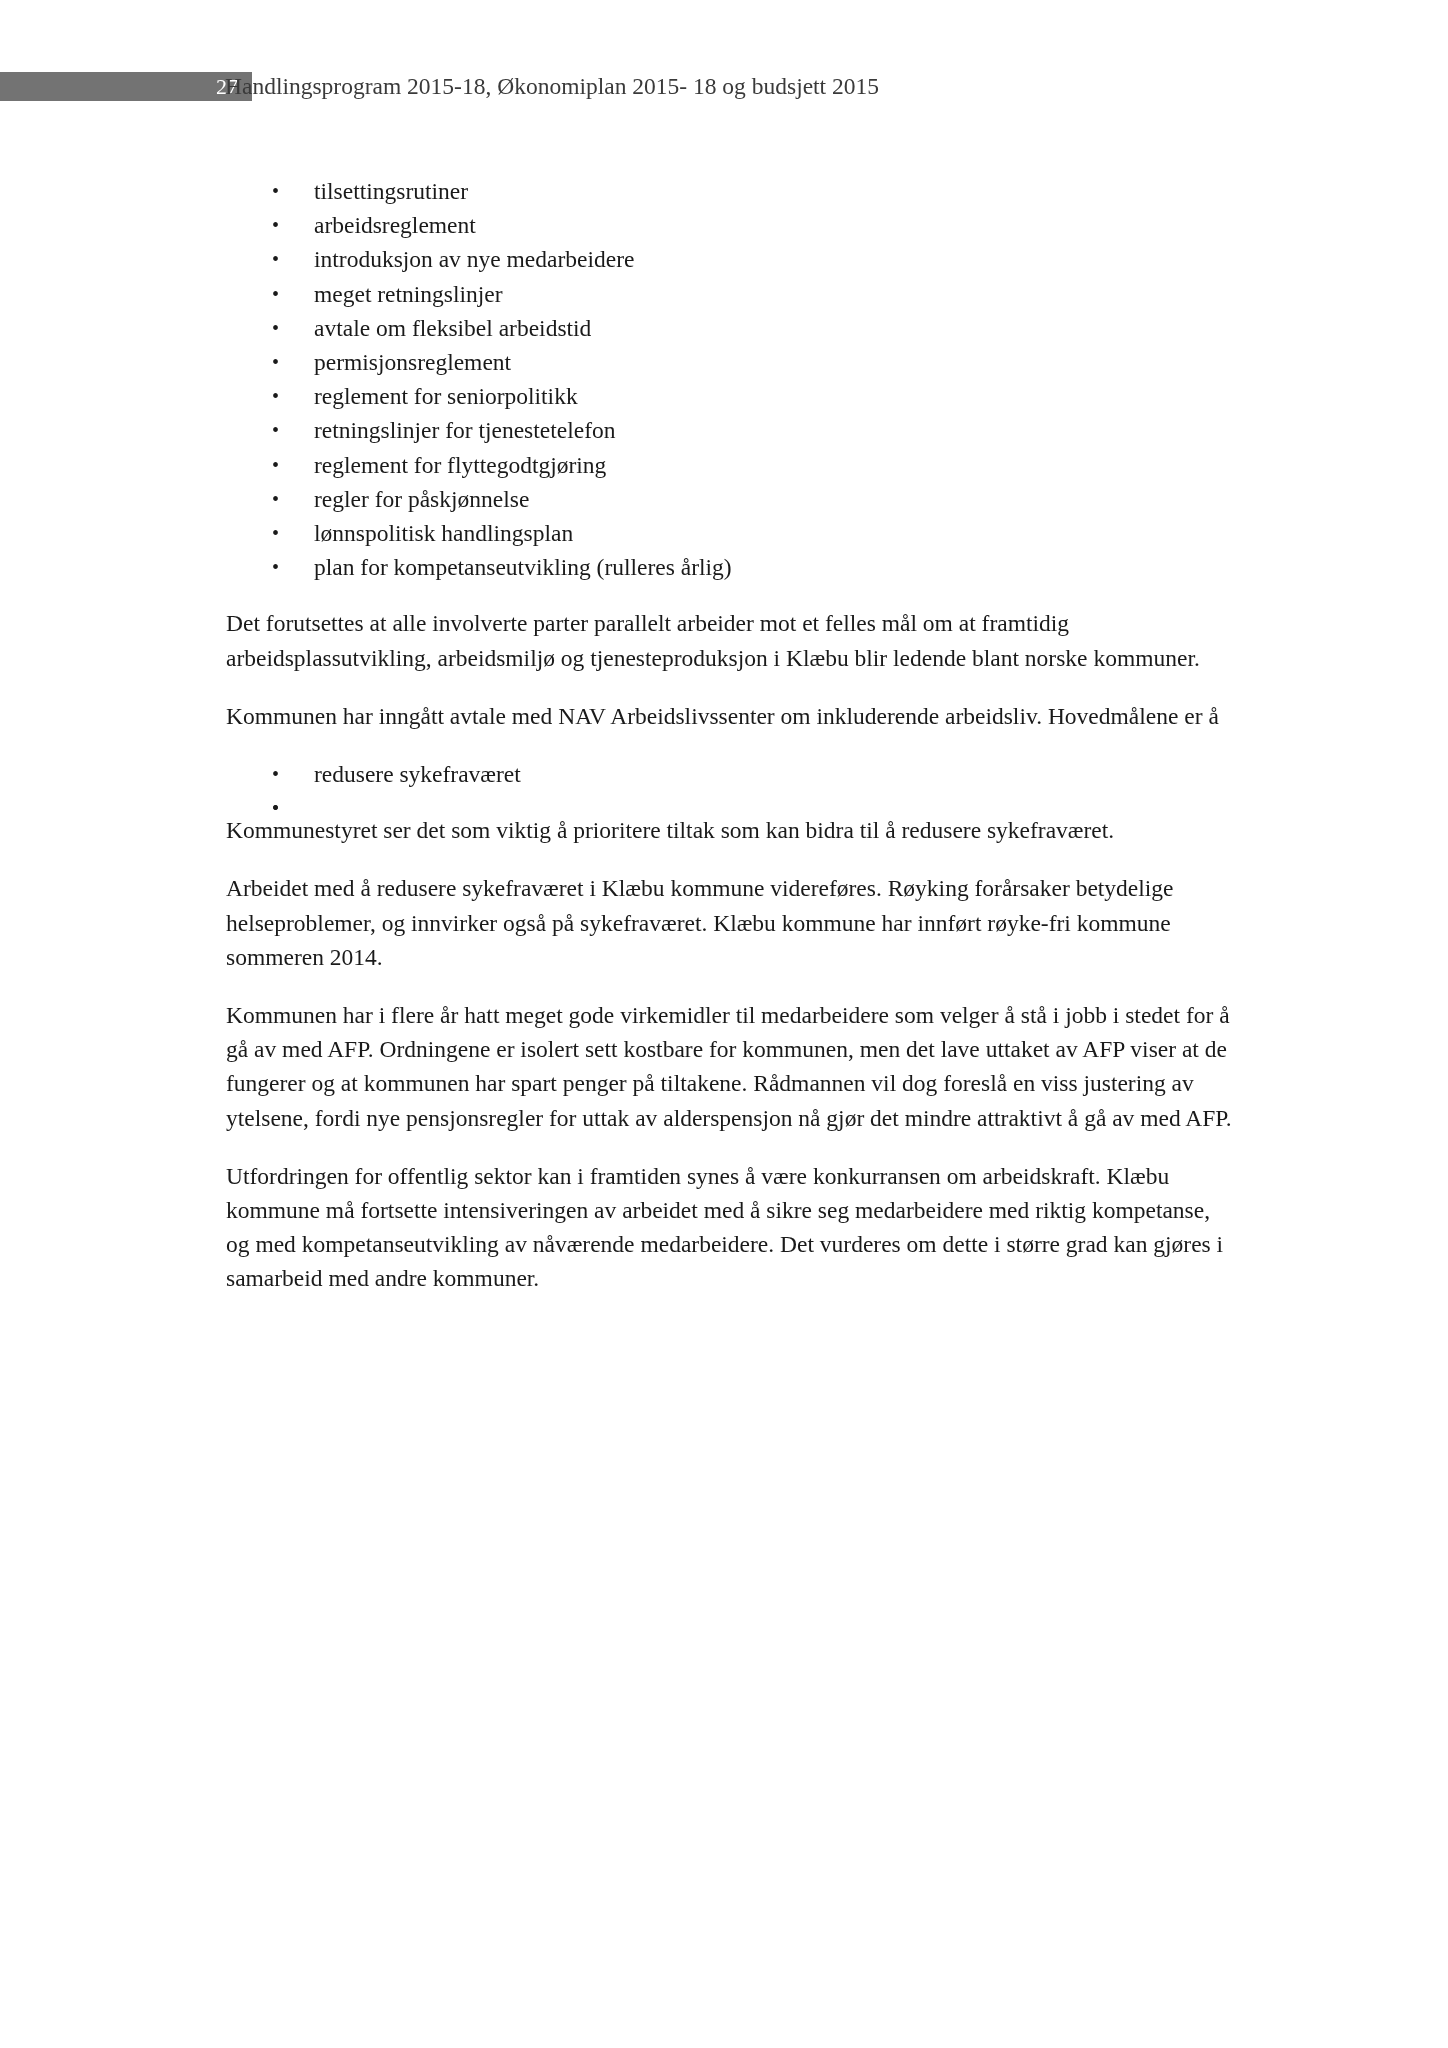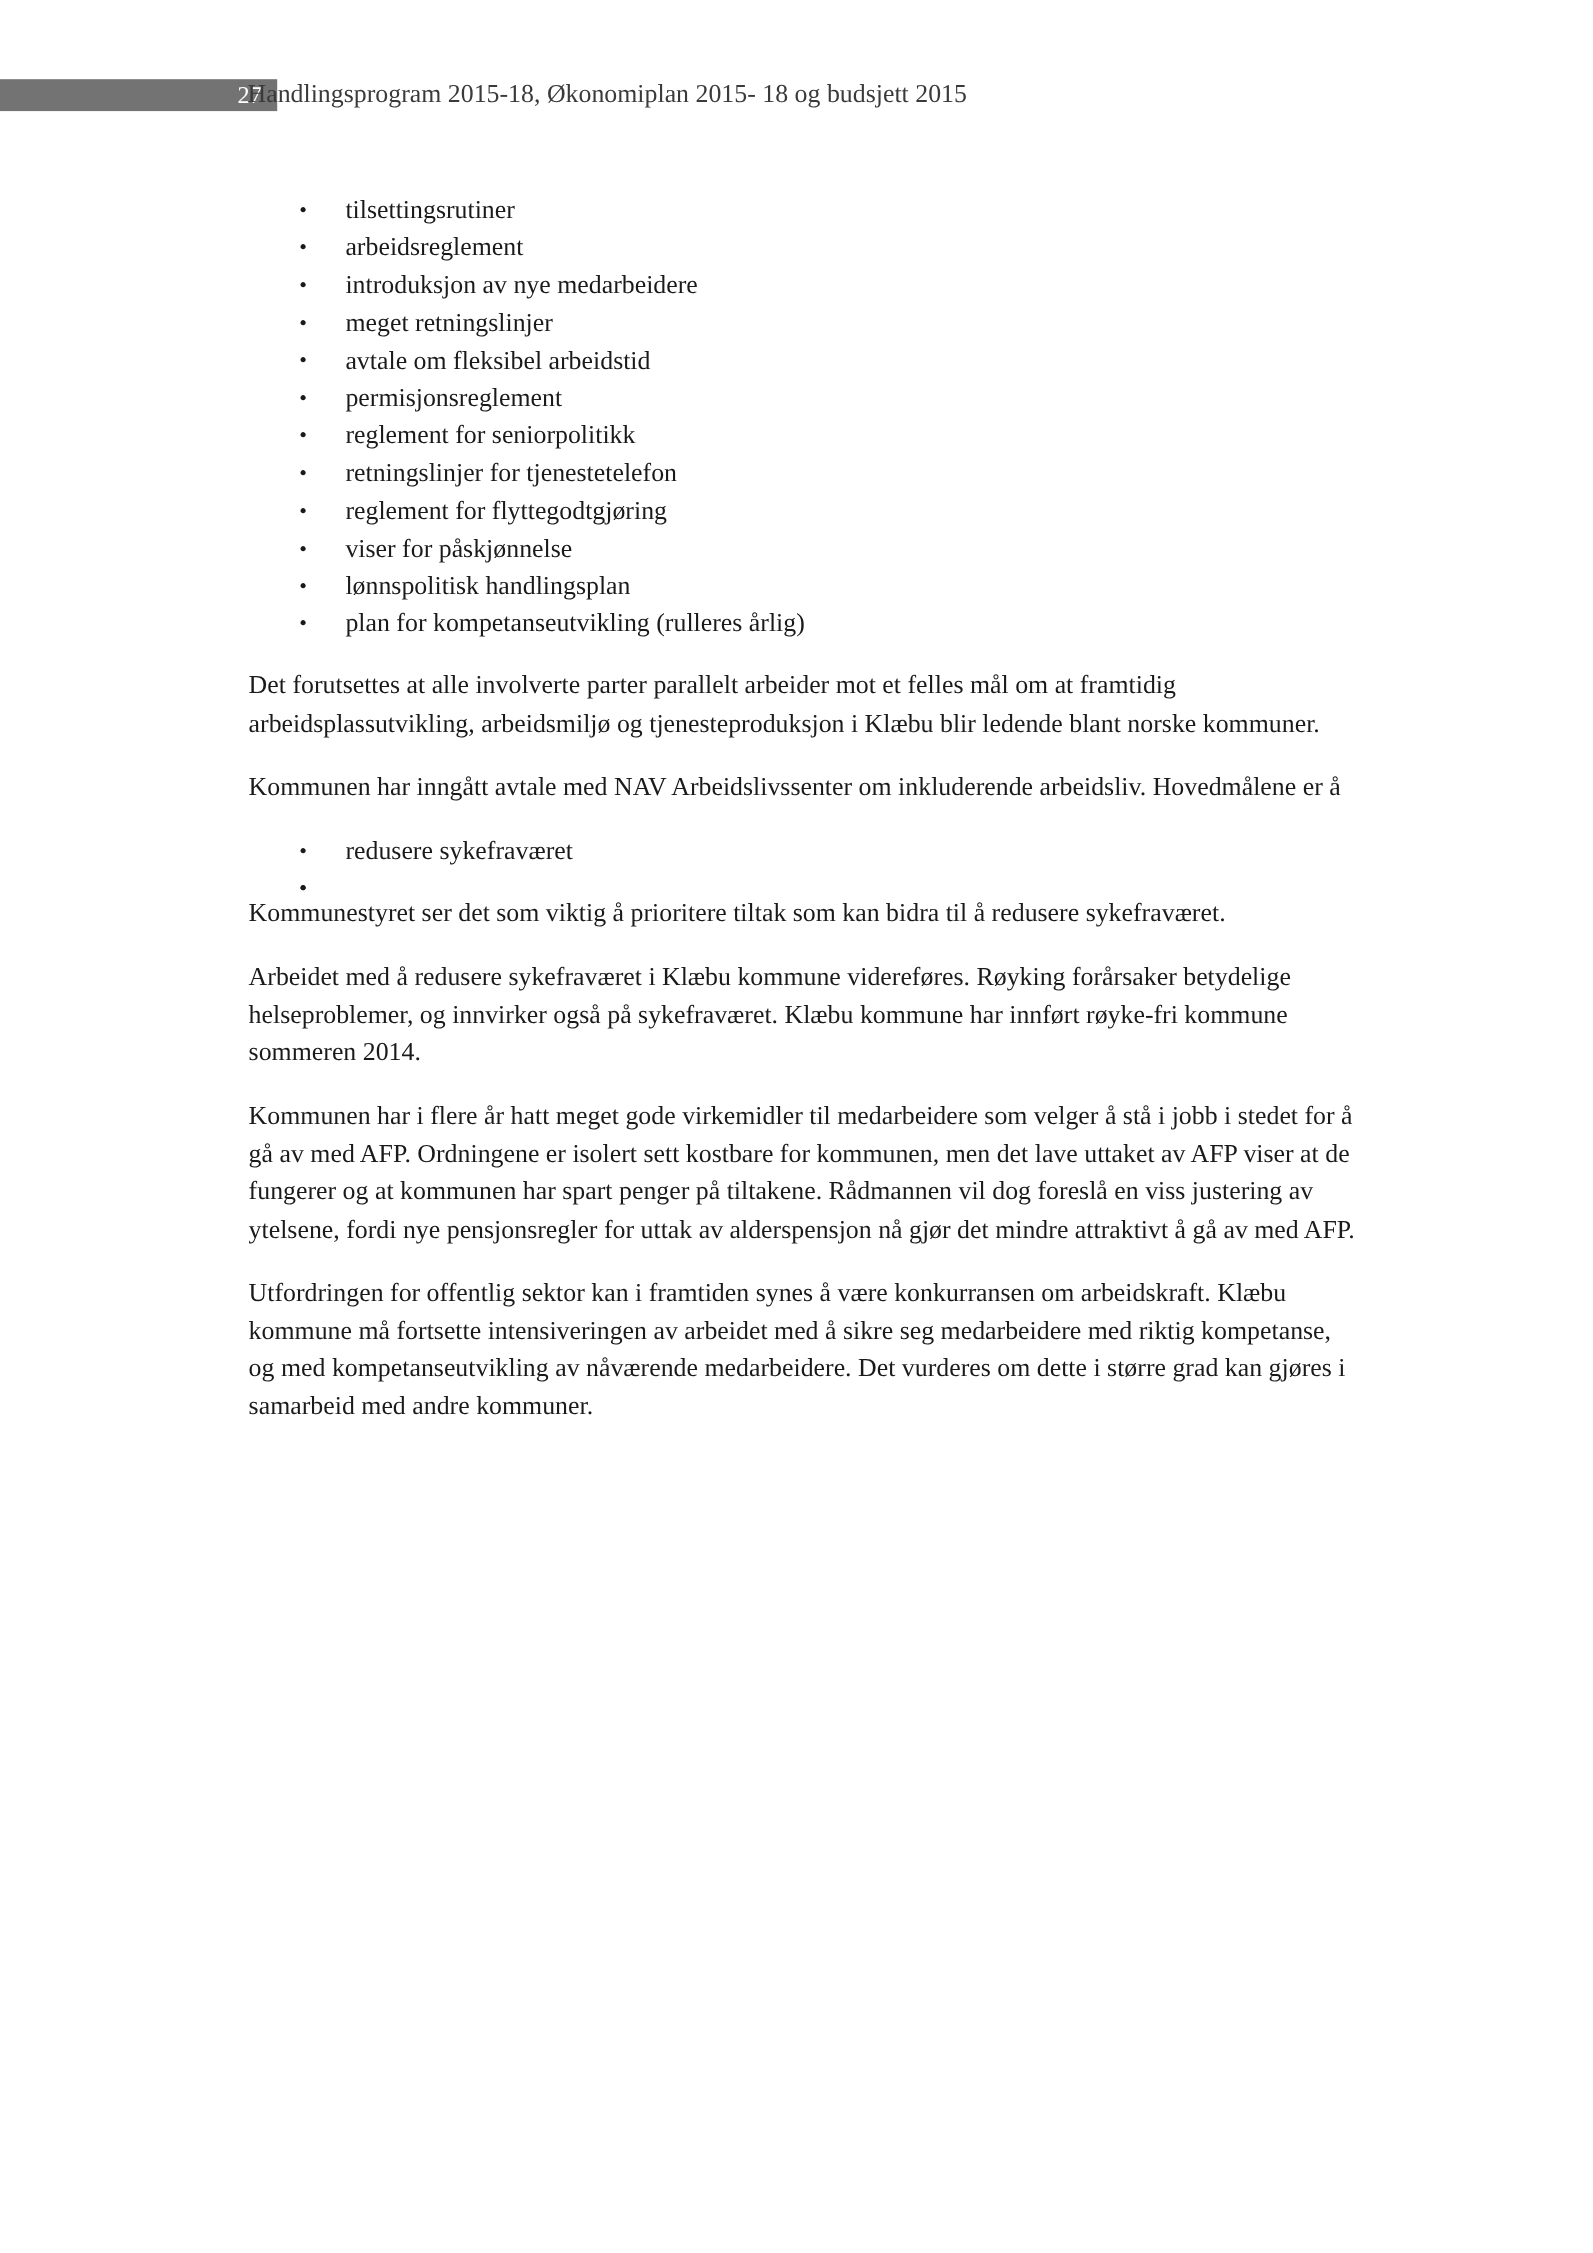--- a/index.html
+++ b/index.html
@@ -30,21 +30,21 @@
   <ul>
     <li><span class="bullet">•</span><span>tilsettingsrutiner</span></li>
     <li><span class="bullet">•</span><span>arbeidsreglement</span></li>
     <li><span class="bullet">•</span><span>introduksjon av nye medarbeidere</span></li>
     <li><span class="bullet">•</span><span>meget retningslinjer</span></li>
     <li><span class="bullet">•</span><span>avtale om fleksibel arbeidstid</span></li>
     <li><span class="bullet">•</span><span>permisjonsreglement</span></li>
     <li><span class="bullet">•</span><span>reglement for seniorpolitikk</span></li>
     <li><span class="bullet">•</span><span>retningslinjer for tjenestetelefon</span></li>
     <li><span class="bullet">•</span><span>reglement for flyttegodtgjøring</span></li>
-    <li><span class="bullet">•</span><span>viser for påskjønnelse</span></li>
+    <li><span class="bullet">•</span><span>regler for påskjønnelse</span></li>
     <li><span class="bullet">•</span><span>lønnspolitisk handlingsplan</span></li>
     <li><span class="bullet">•</span><span>plan for kompetanseutvikling (rulleres årlig)</span></li>
   </ul>
 
   <p class="para">Det forutsettes at alle involverte parter parallelt arbeider mot et felles mål om at framtidig arbeidsplassutvikling, arbeidsmiljø og tjenesteproduksjon i Klæbu blir ledende blant norske kommuner.</p>
   <p class="para">Kommunen har inngått avtale med NAV Arbeidslivssenter om inkluderende arbeidsliv. Hovedmålene er å</p>
 
   <ul class="list2">
     <li><span class="bullet">•</span><span>redusere sykefraværet</span></li>
     <li><span class="bullet">•</span></li>

